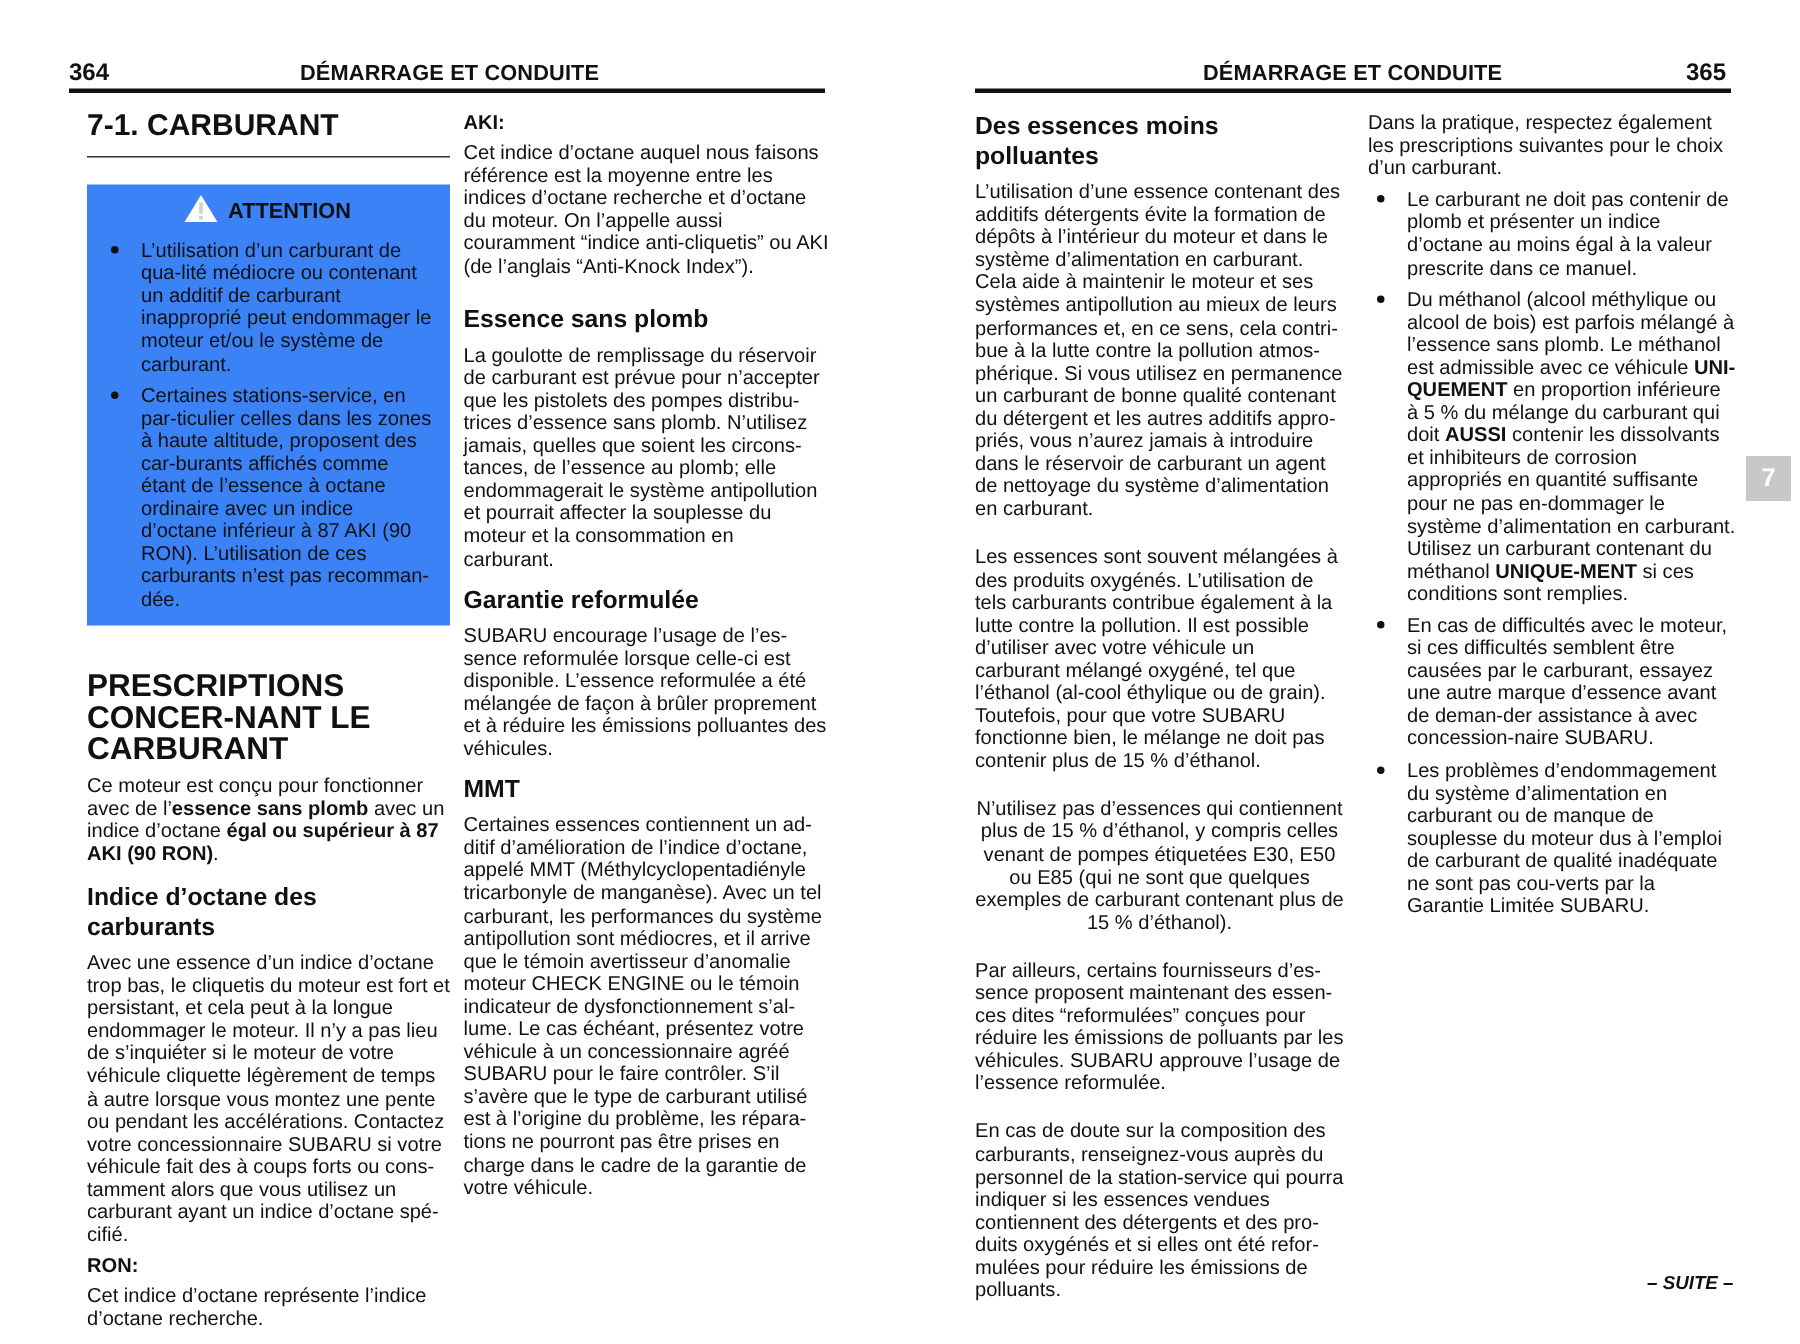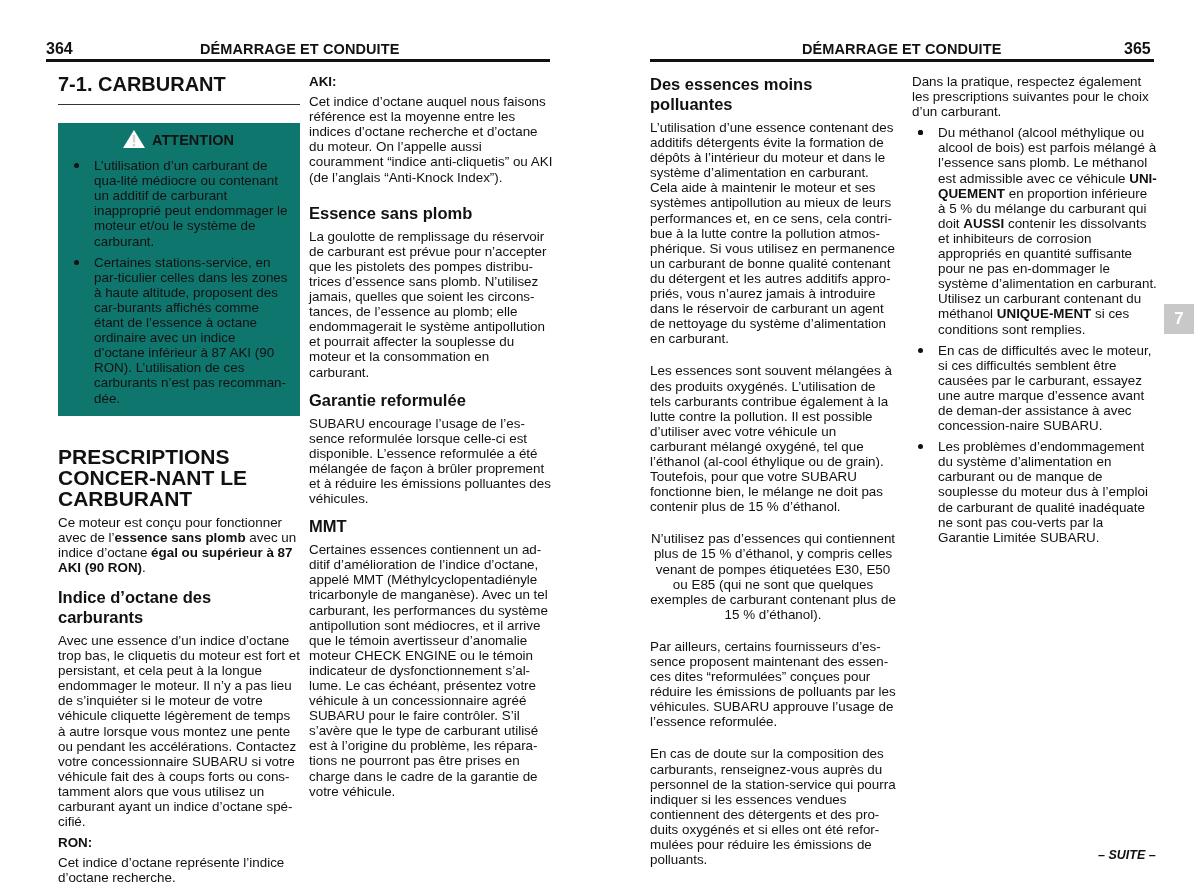--- a/index.html
+++ b/index.html
@@ -9,21 +9,21 @@
   .pnum { font-weight: bold; font-size: 16px; top: 40px; }
   .runhead { font-weight: bold; font-size: 14.5px; top: 41px; letter-spacing: 0.1px; }
   .hrule { height: 3px; background: #111; top: 59px; }
   .col { font-size: 13.4px; line-height: 15.1px; }
   .col p { margin: 0 0 12px 0; }
   h1.sec { font-size: 20px; font-weight: bold; margin: 0; line-height: 24px; }
   .secline { height: 1px; background: #333; }
   h2.sub { font-size: 16.5px; font-weight: bold; margin: 10px 0 6px 0; line-height: 20px; }
   h2.big { font-size: 21px; font-weight: bold; margin: 0 0 6px 0; line-height: 21px; }
   h3.lbl { font-size: 13.4px; font-weight: bold; margin: 4px 0 5px 0; }
-  .attn { background: #0f766e; padding: 4px 12px 10px 10px; }
+  .attn { background: #3b82f6; padding: 4px 12px 10px 10px; }
   .attn-title { text-align: center; font-weight: bold; font-size: 14.5px; margin: 2px 0 6px 0; display: flex; justify-content: center; align-items: center; gap: 6px; }
   ul.blist { list-style: none; margin: 0; padding: 0; }
   ul.blist li { position: relative; padding-left: 26px; margin-bottom: 6px; }
   ul.blist li .dot { position: absolute; left: 6px; top: 5px; width: 5px; height: 5px; border-radius: 50%; background: #111; }
   .tab7 { background: #c8c8c8; color: #fff; font-weight: bold; font-size: 17px; width: 30px; height: 30px; display: flex; align-items: center; justify-content: center; }
   .suite { font-weight: bold; font-style: italic; font-size: 12.5px; }
 </style>
 </head>
 <body>
 
@@ -81,21 +81,21 @@
   <p style="margin-bottom:17px;">L’utilisation d’une essence contenant des additifs détergents évite la formation de dépôts à l’intérieur du moteur et dans le système d’alimentation en carburant. Cela aide à maintenir le moteur et ses systèmes antipollution au mieux de leurs performances et, en ce sens, cela contri-bue à la lutte contre la pollution atmos-phérique. Si vous utilisez en permanence un carburant de bonne qualité contenant du détergent et les autres additifs appro-priés, vous n’aurez jamais à introduire dans le réservoir de carburant un agent de nettoyage du système d’alimentation en carburant.</p>
   <p style="margin-bottom:17px;">Les essences sont souvent mélangées à des produits oxygénés. L’utilisation de tels carburants contribue également à la lutte contre la pollution. Il est possible d’utiliser avec votre véhicule un carburant mélangé oxygéné, tel que l’éthanol (al-cool éthylique ou de grain). Toutefois, pour que votre SUBARU fonctionne bien, le mélange ne doit pas contenir plus de 15 % d’éthanol.</p>
   <p style="margin-bottom:17px;text-align:center;">N’utilisez pas d’essences qui contiennent plus de 15 % d’éthanol, y compris celles venant de pompes étiquetées E30, E50 ou E85 (qui ne sont que quelques exemples de carburant contenant plus de 15 % d’éthanol).</p>
   <p style="margin-bottom:17px;">Par ailleurs, certains fournisseurs d’es-sence proposent maintenant des essen-ces dites “reformulées” conçues pour réduire les émissions de polluants par les véhicules. SUBARU approuve l’usage de l’essence reformulée.</p>
   <p>En cas de doute sur la composition des carburants, renseignez-vous auprès du personnel de la station-service qui pourra indiquer si les essences vendues contiennent des détergents et des pro-duits oxygénés et si elles ont été refor-mulées pour réduire les émissions de polluants.</p>
 </div>
 
 <div class="abs col" style="left:912px; top:74px; width:246px;">
   <p style="margin-bottom:6px;">Dans la pratique, respectez également les prescriptions suivantes pour le choix d’un carburant.</p>
   <ul class="blist">
-    <li><span class="dot"></span></li>
+    <li><span class="dot"></span><span>Le carburant ne doit pas contenir de plomb et présenter un indice d’octane au moins égal à la valeur prescrite dans ce manuel.</span></li>
     <li><span class="dot"></span><span>Du méthanol (alcool méthylique ou alcool de bois) est parfois mélangé à l’essence sans plomb. Le méthanol est admissible avec ce véhicule </span><b>UNI-QUEMENT</b><span> en proportion inférieure à 5 % du mélange du carburant qui doit </span><b>AUSSI</b><span> contenir les dissolvants et inhibiteurs de corrosion appropriés en quantité suffisante pour ne pas en-dommager le système d’alimentation en carburant. Utilisez un carburant contenant du méthanol </span><b>UNIQUE-MENT</b><span> si ces conditions sont remplies.</span></li>
     <li><span class="dot"></span><span>En cas de difficultés avec le moteur, si ces difficultés semblent être causées par le carburant, essayez une autre marque d’essence avant de deman-der assistance à avec concession-naire SUBARU.</span></li>
     <li><span class="dot"></span><span>Les problèmes d’endommagement du système d’alimentation en carburant ou de manque de souplesse du moteur dus à l’emploi de carburant de qualité inadéquate ne sont pas cou-verts par la Garantie Limitée SUBARU.</span></li>
   </ul>
 </div>
 
 <div class="abs tab7" style="left:1164px; top:304px;">7</div>
 
 <div class="abs suite" style="left:1098px; top:848px;">– SUITE –</div>
 

